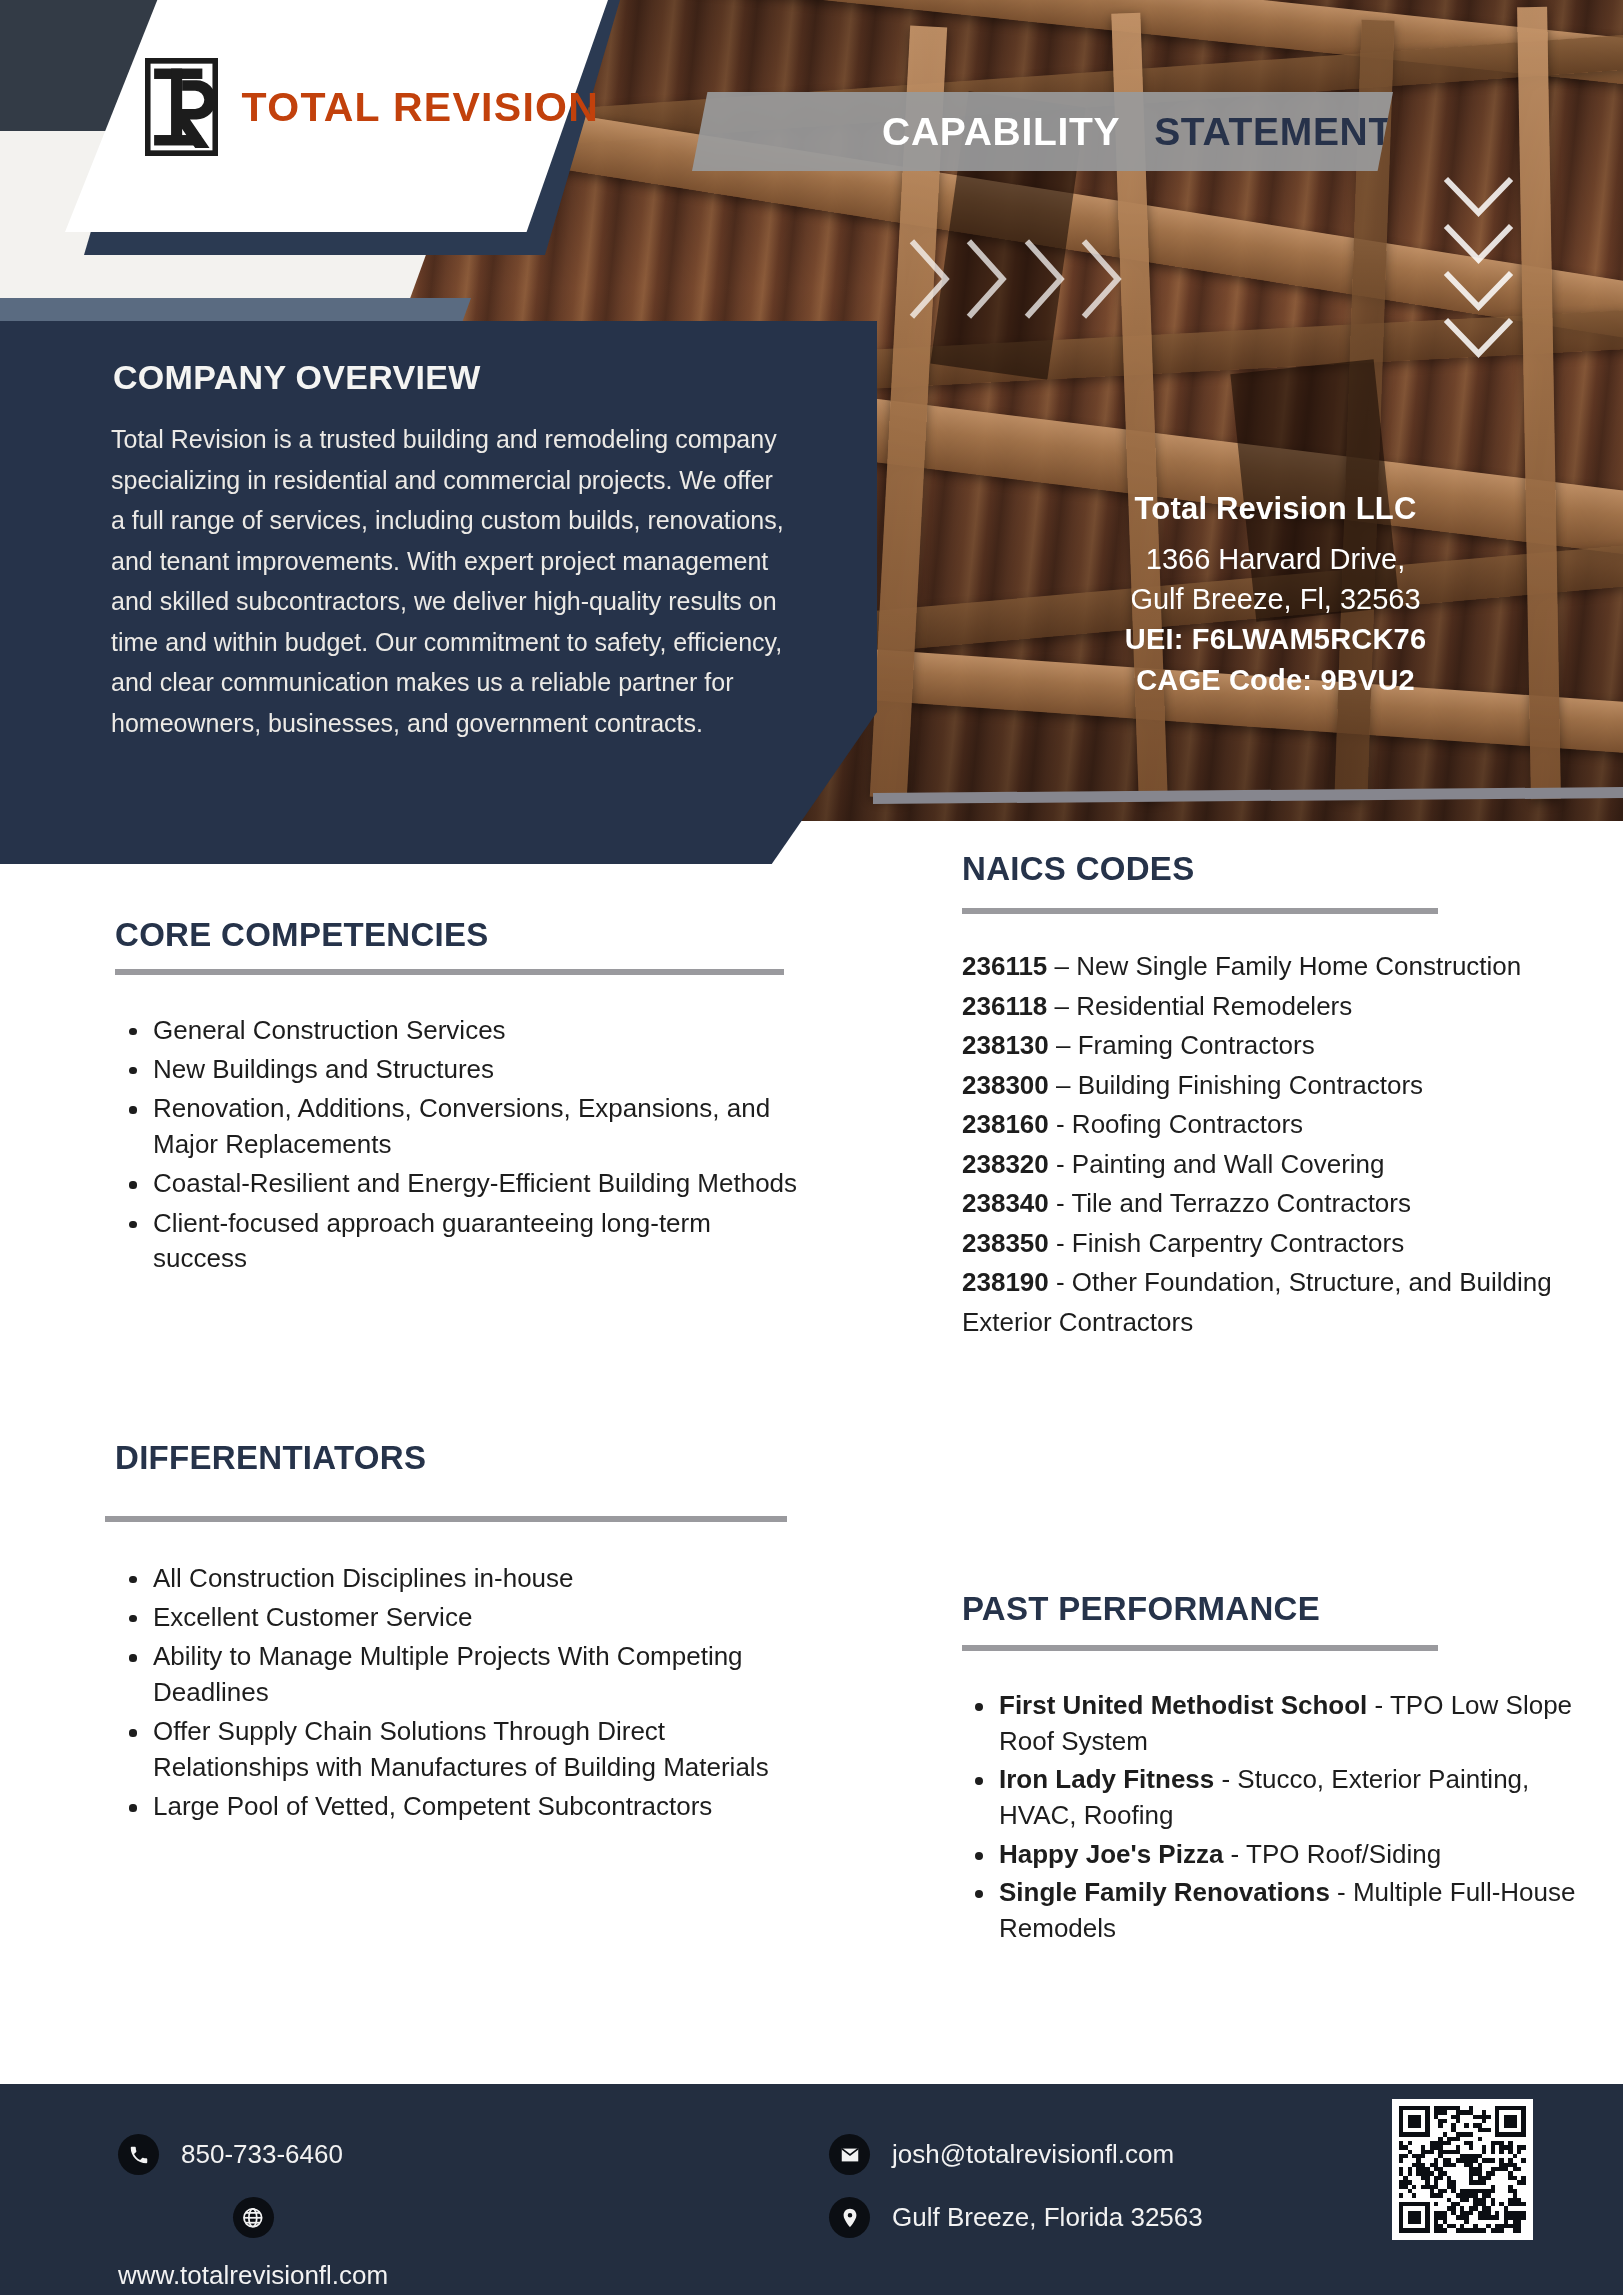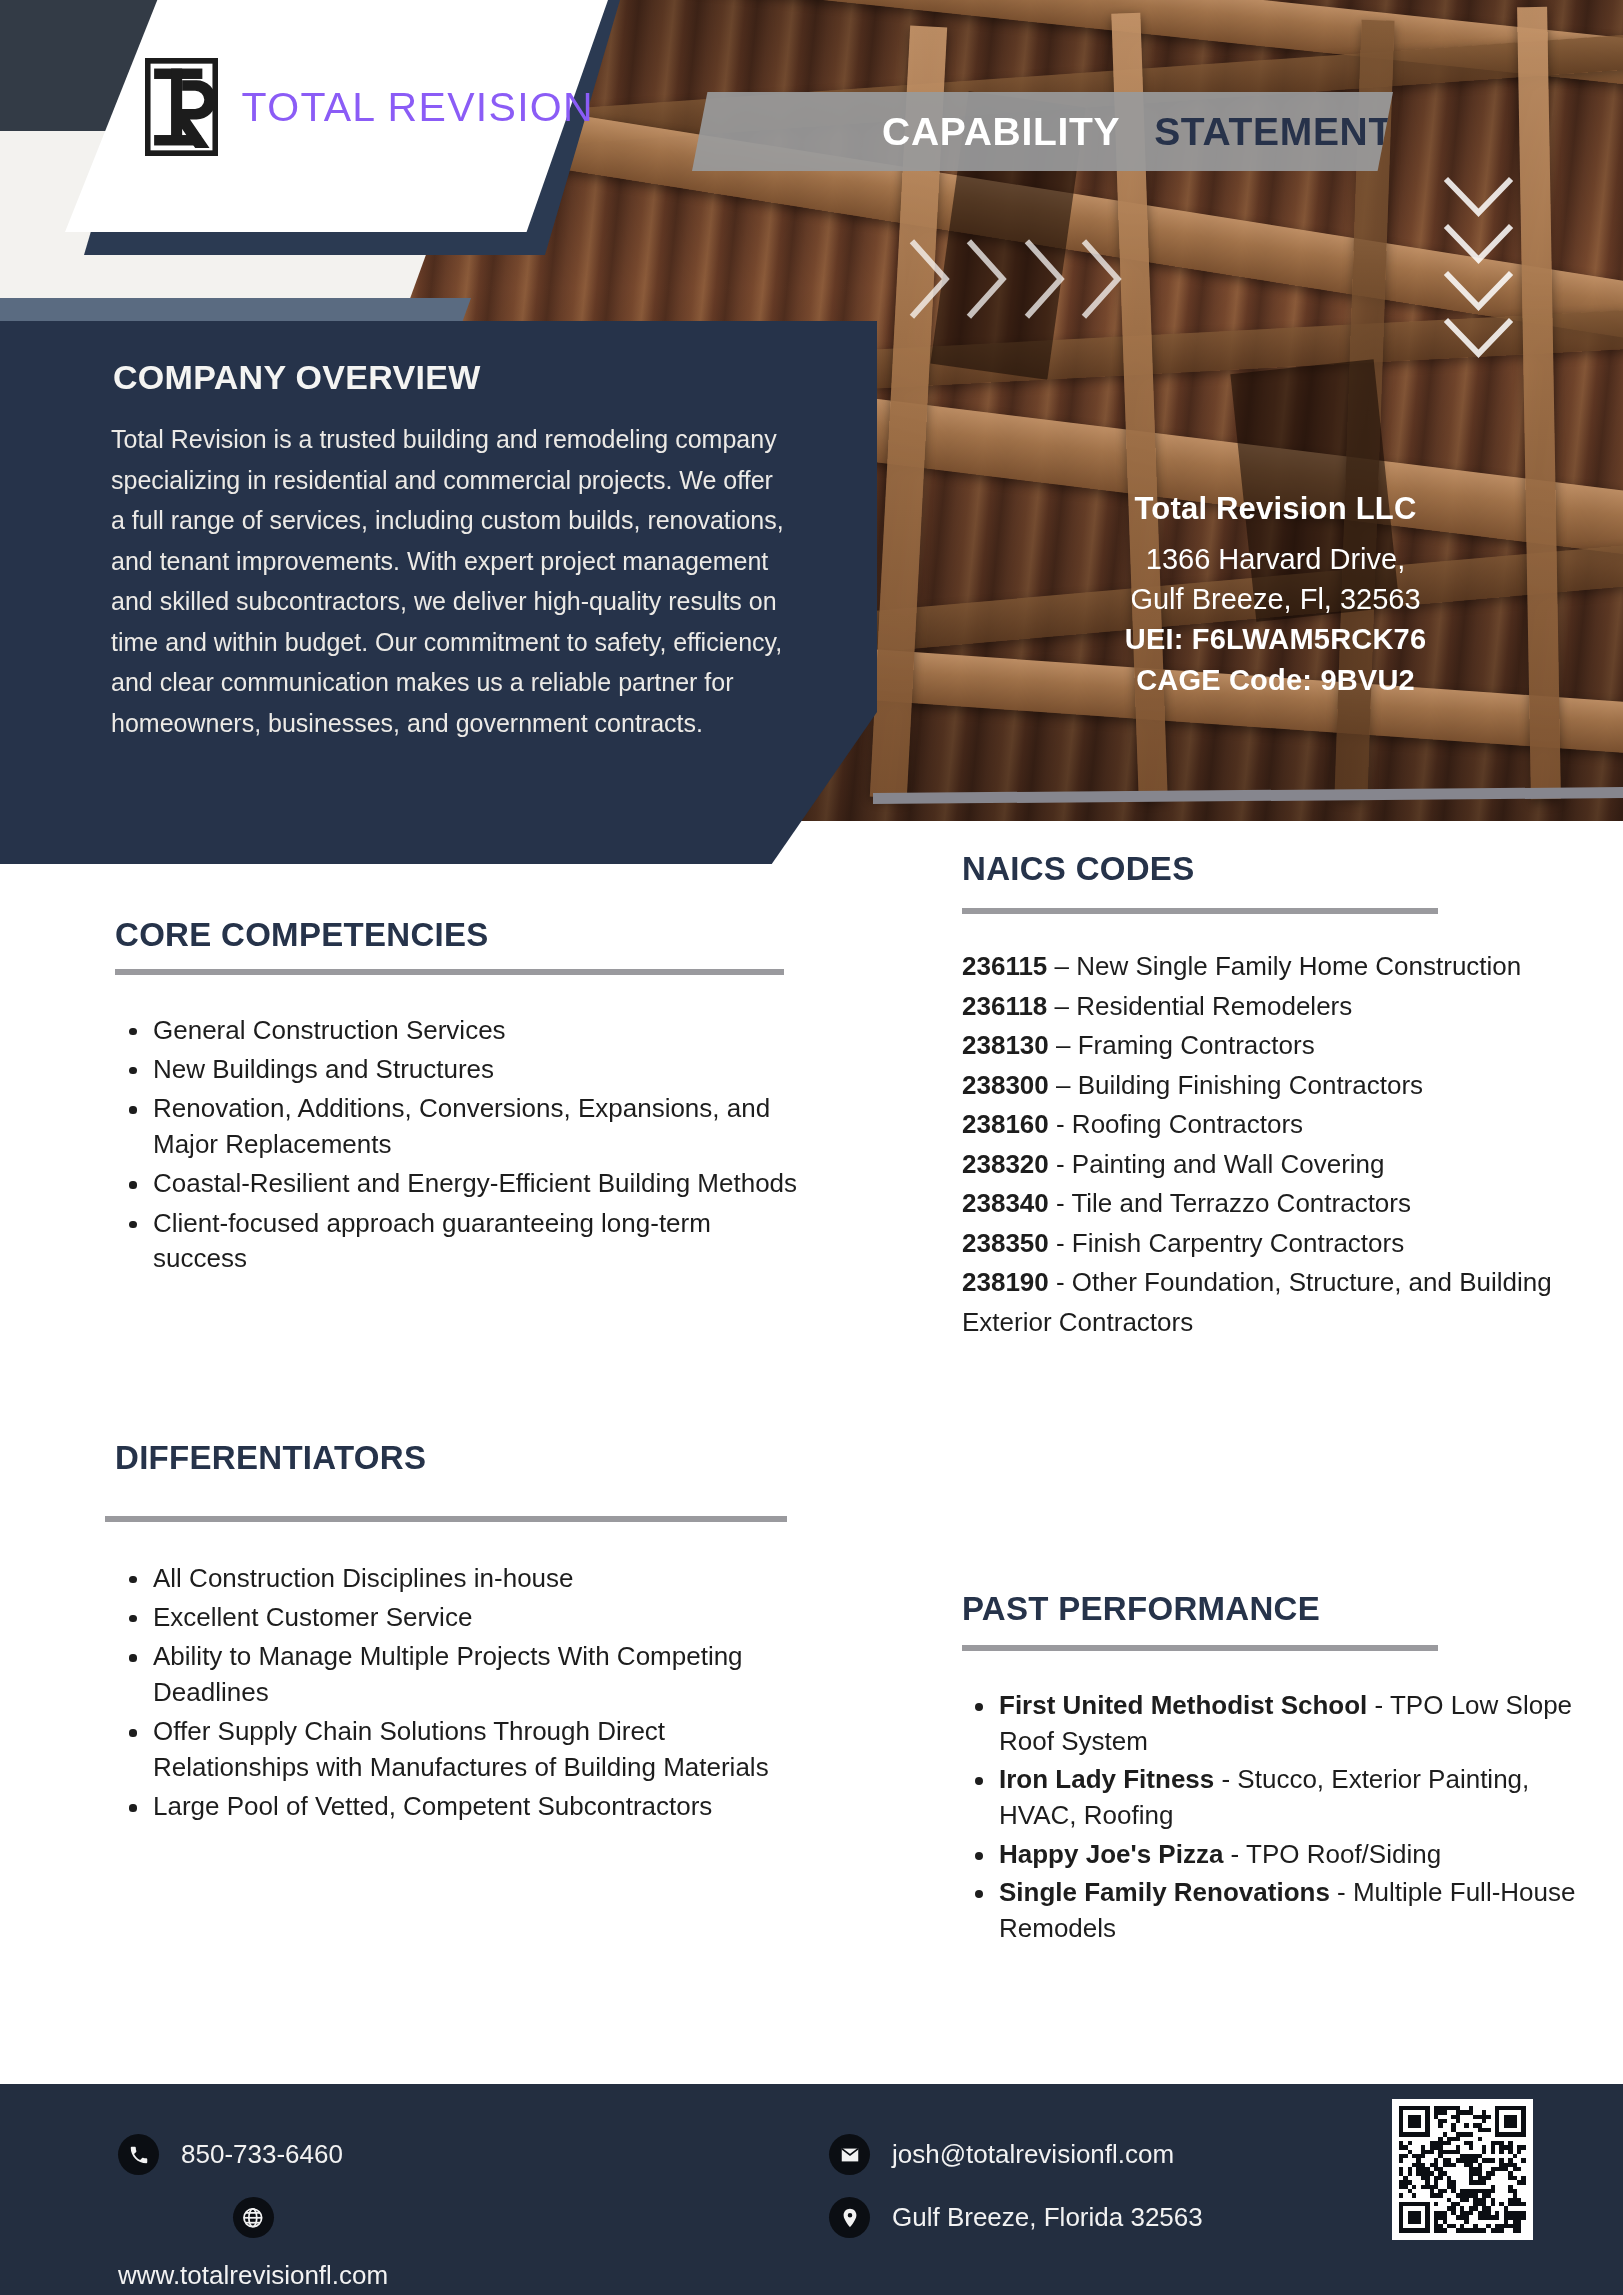--- a/index.html
+++ b/index.html
@@ -78,21 +78,21 @@
     background: #ffffff;
     clip-path: polygon(17% 0, 100% 0, 85% 100%, 0% 100%);
   }
   .logo-row {
     position: absolute;
     left: 145px; top: 58px;
     display: flex; align-items: center; gap: 23.6px;
   }
   .logo-mark { width: 73px; height: 98px; }
   .logo-word {
-    font-size: 41px; font-weight: 400; color: #8b5cf6;
+    font-size: 41px; font-weight: 700; color: #c2410c;
     letter-spacing: 1.3px; white-space: nowrap;
   }
 
   
   .cap-banner {
     position: absolute;
     left: 692px; top: 92px;
     width: 701px; height: 79px;
     background: rgba(153,154,155,0.93);
     clip-path: polygon(2.2% 0, 100% 0, 97.8% 100%, 0% 100%);

